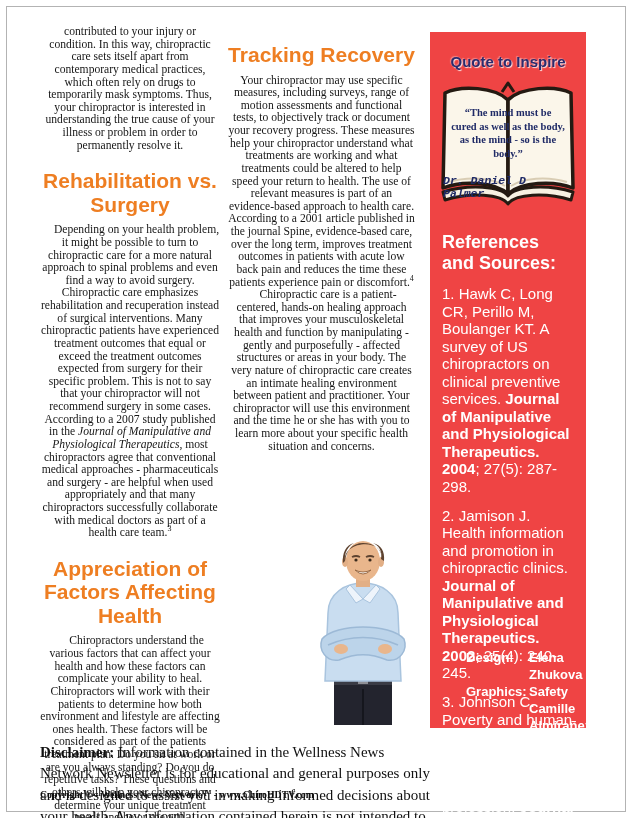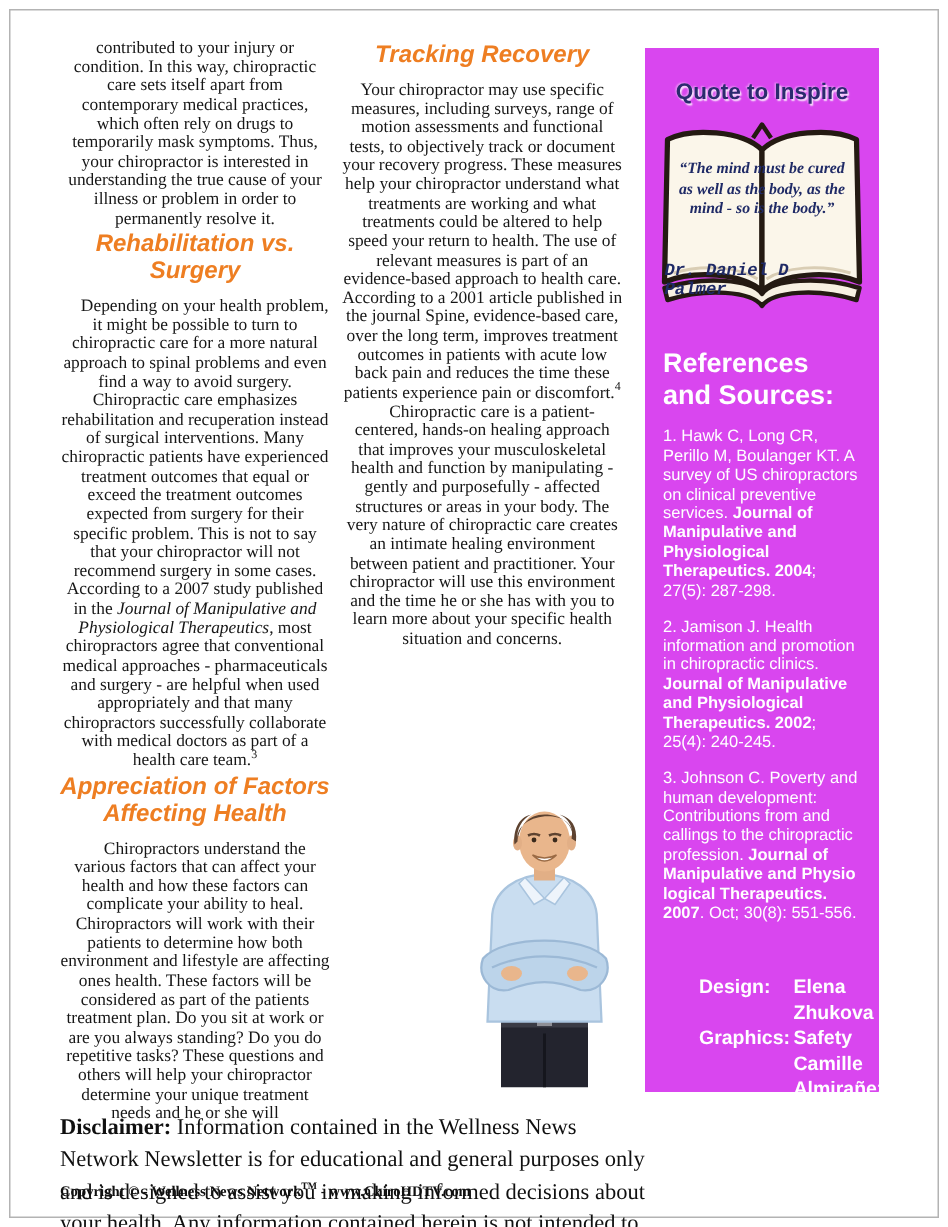--- a/index.html
+++ b/index.html
@@ -11,53 +11,53 @@
     border:1px solid #b3b3b3;pointer-events:none;}
 
   
   .col{position:absolute;top:26px;font-size:11.6px;line-height:1.09;text-align:center;}
   .col-left{left:40px;width:180px;}
   .col-right{left:228px;width:187px;}
   .col p{margin:0;}
   .col p.indent{text-indent:13px;}
   h2.heading{
     font-family:"Liberation Sans", sans-serif;font-weight:bold;
-    color:#ee7e22;font-size:16px;line-height:1.12;margin:2px 0 8px 0;font-style:italic;
+    color:#ee7e22;font-size:21px;line-height:1.12;margin:17px 0 8px 0;
   }
   sup{font-size:8px;line-height:0;}
 
   
   .photo{position:absolute;left:298px;top:533px;width:132px;height:192px;}
   .photo svg{display:block;width:100%;height:100%;}
 
   
   .sidebar{
     position:absolute;left:430px;top:32px;width:156px;height:696px;
-    background:#d946ef;color:#ffffff;
+    background:#ef4444;color:#ffffff;
     font-family:"Liberation Sans", sans-serif;
   }
   .quote-title{
     margin-top:21px;text-align:center;font-size:15px;font-weight:bold;
     color:#2b2b6e;
     text-shadow:1px 1px 1px rgba(255,255,255,.85), -1px -1px 1px rgba(255,255,255,.35);
   }
   .book-wrap{position:relative;width:146px;height:138px;margin:8px auto 0 auto;}
   .book-wrap svg{position:absolute;left:0;top:0;width:146px;height:138px;}
   .quote-text{
     position:absolute;left:16px;right:16px;top:28px;text-align:center;
-    font-family:"Liberation Serif", serif;font-style:italic;font-weight:bold;
+    font-family:"Liberation Serif", serif;font-weight:bold;
     font-size:10.5px;line-height:1.3;color:#1f2a66;
   }
   .quote-author{
     position:absolute;left:8px;right:8px;top:96px;
     font-family:Liberation Mono, monospace;font-style:italic;font-weight:bold;
     font-size:11.5px;color:#1f2a66;
   }
   .refs-title{margin:16px 12px 0 12px;font-size:18px;font-weight:bold;}
-  .ref{margin:11px 12px 0 12px;font-size:11px;line-height:1.17;}
+  .ref{margin:11px 12px 0 12px;font-size:15px;line-height:1.17;}
   .ref b{font-weight:bold;}
   .credits{position:absolute;left:12px;right:6px;top:618px;
     font-size:13px;font-weight:bold;line-height:1.3;margin-left:24px;}
   .credit-row{display:flex;}
   .credit-label{width:63px;flex:none;}
   .credit-value{flex:1;}
 
   
   .disclaimer{position:absolute;left:40px;top:742px;width:390px;
     font-size:15px;line-height:1.42;color:#101010;}

